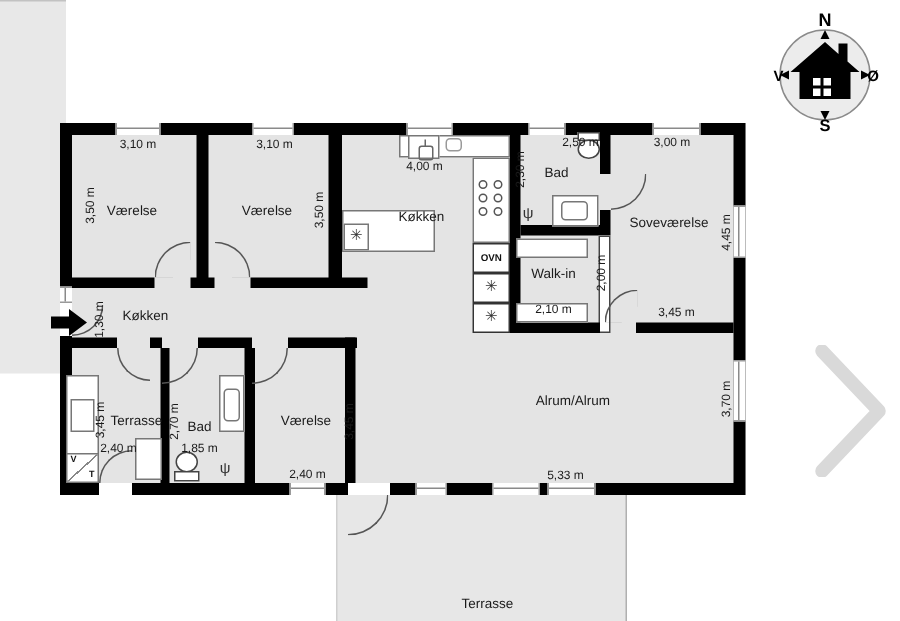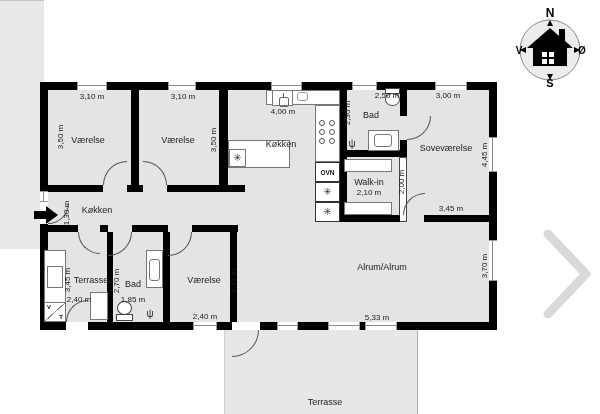--- a/index.html
+++ b/index.html
@@ -159,21 +159,21 @@
   <div class="rm" style="left:91px;top:280px;">Terrasse</div>
   <div class="rm" style="left:133px;top:284px;">Bad</div>
   <div class="rm" style="left:204px;top:280px;">Værelse</div>
   <div class="rm" style="left:382px;top:267px;">Alrum/Alrum</div>
 
   <div class="hl" style="left:92px;top:96px;">3,10 m</div>
   <div class="hl" style="left:183px;top:96px;">3,10 m</div>
   <div class="hl" style="left:283px;top:111px;">4,00 m</div>
   <div class="hl" style="left:387px;top:95px;">2,50 m</div>
   <div class="hl" style="left:448px;top:95px;text-align:right;">3,00 m</div>
-  <div class="hl" style="left:369px;top:192px;">2,10 m</div>
+  <div class="hl" style="left:369px;top:206px;">2,10 m</div>
   <div class="hl" style="left:451px;top:208px;">3,45 m</div>
   <div class="hl" style="left:79px;top:299px;">2,40 m</div>
   <div class="hl" style="left:133px;top:299px;">1,85 m</div>
   <div class="hl" style="left:205px;top:316px;">2,40 m</div>
   <div class="hl" style="left:377px;top:317px;">5,33 m</div>
 
   <div class="vl" style="left:60px;top:137px;">3,50 m</div>
   <div class="vl" style="left:213px;top:140px;">3,50 m</div>
   <div class="vl" style="left:347px;top:113px;">2,30 m</div>
   <div class="vl" style="left:484px;top:155px;">4,45 m</div>

